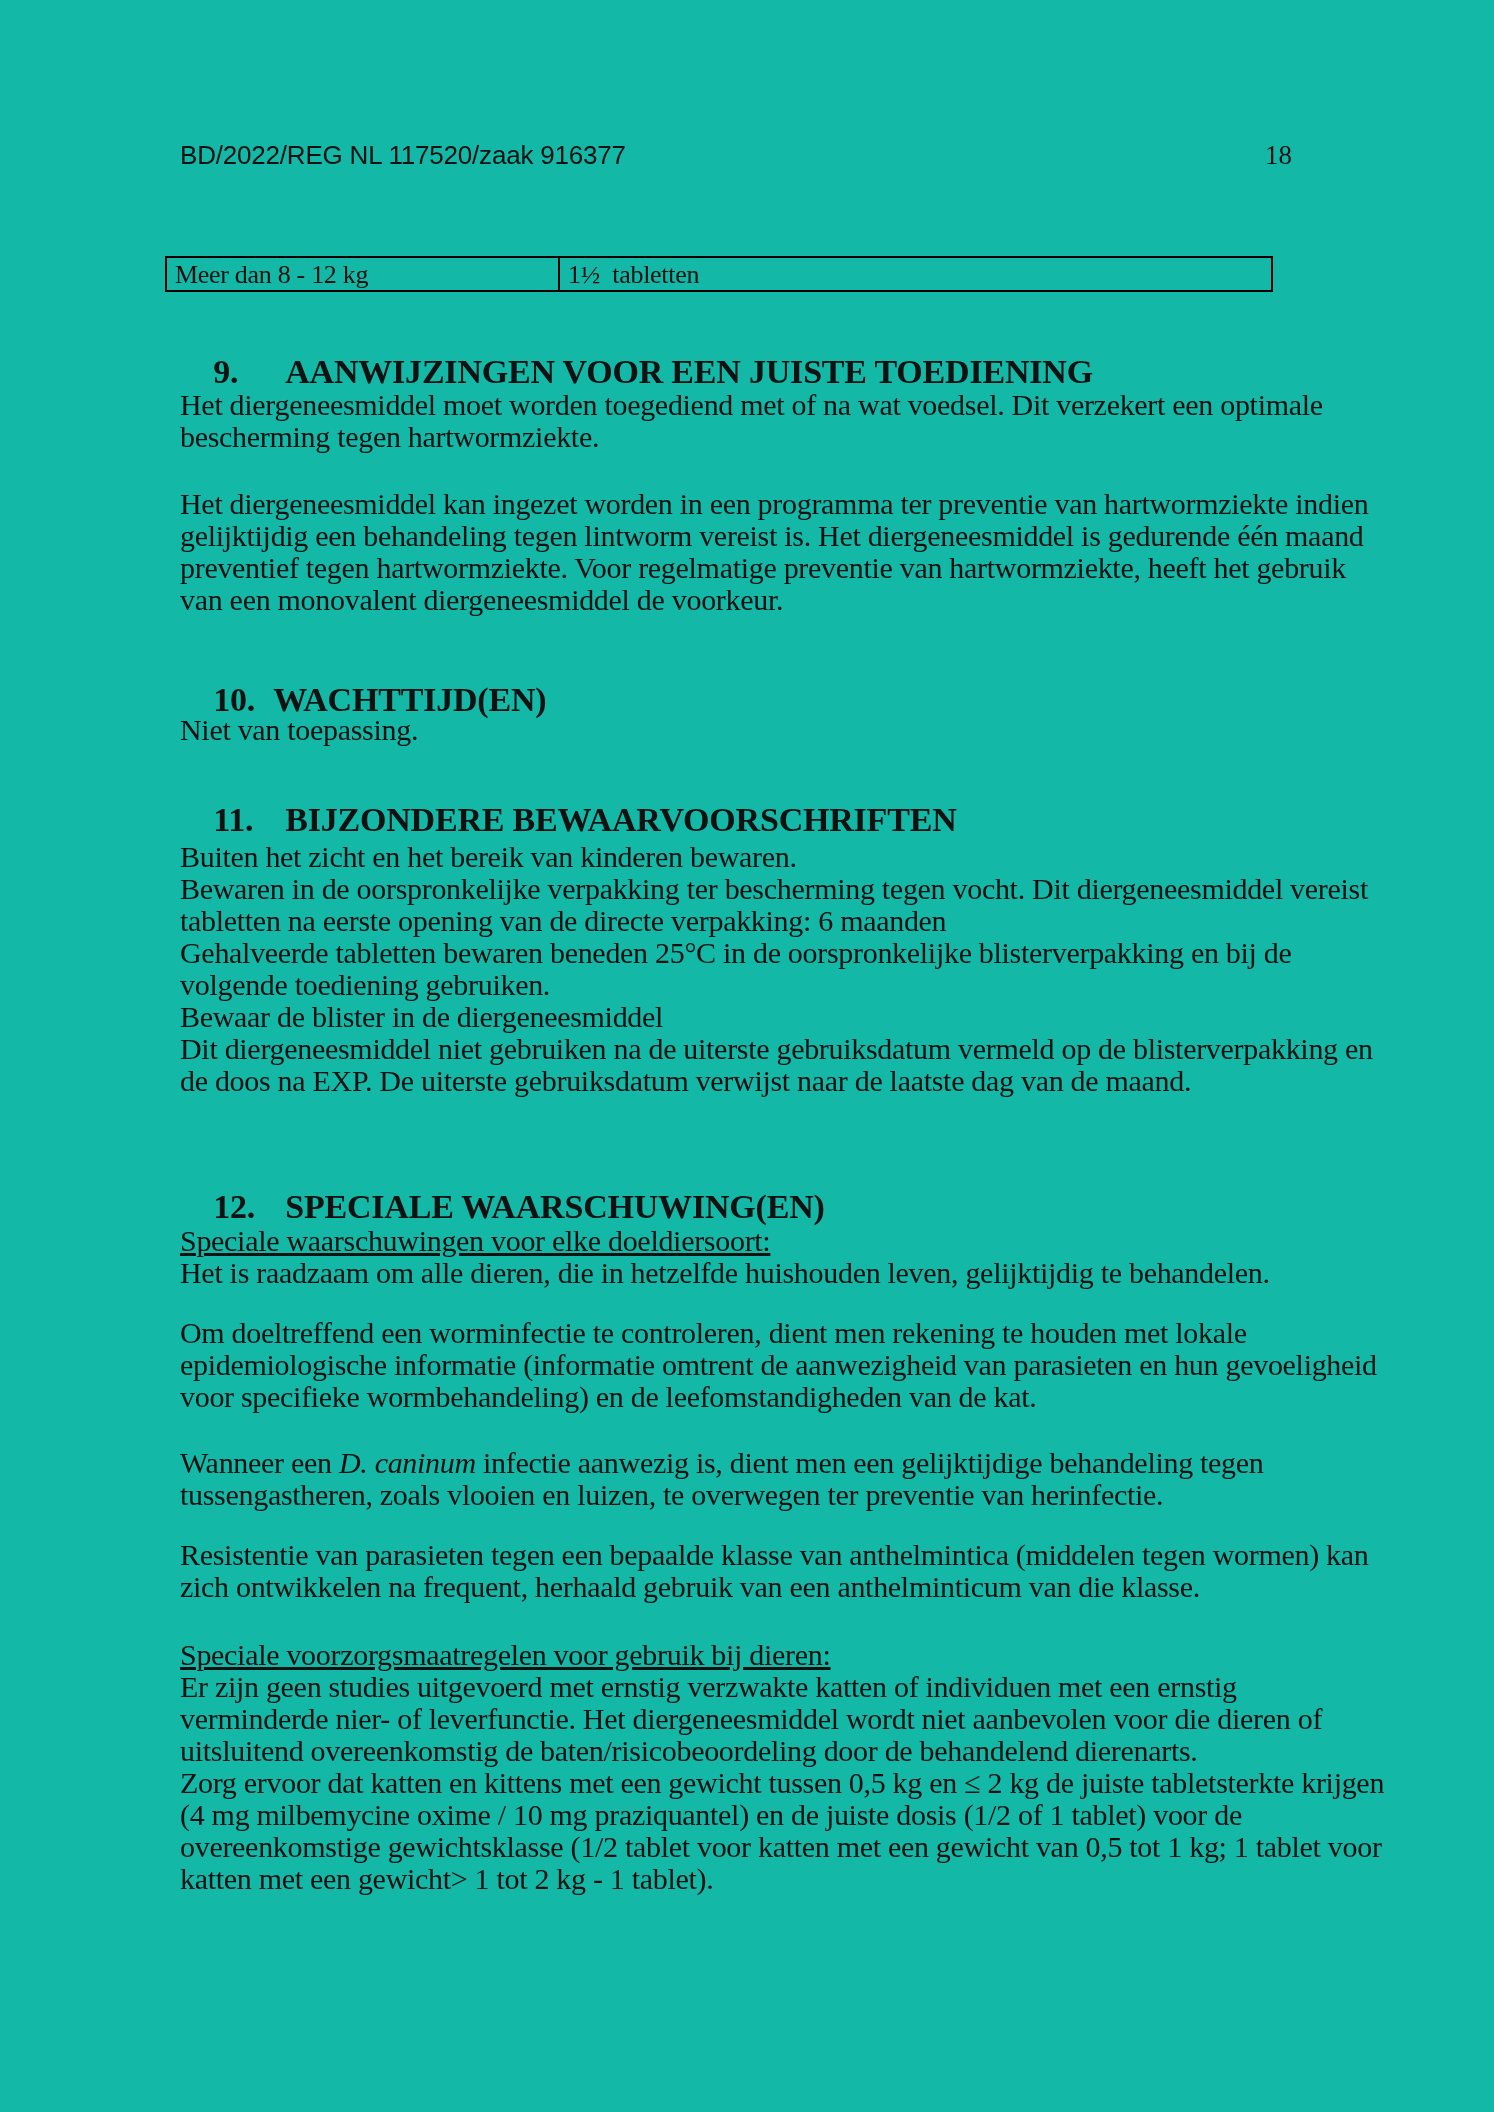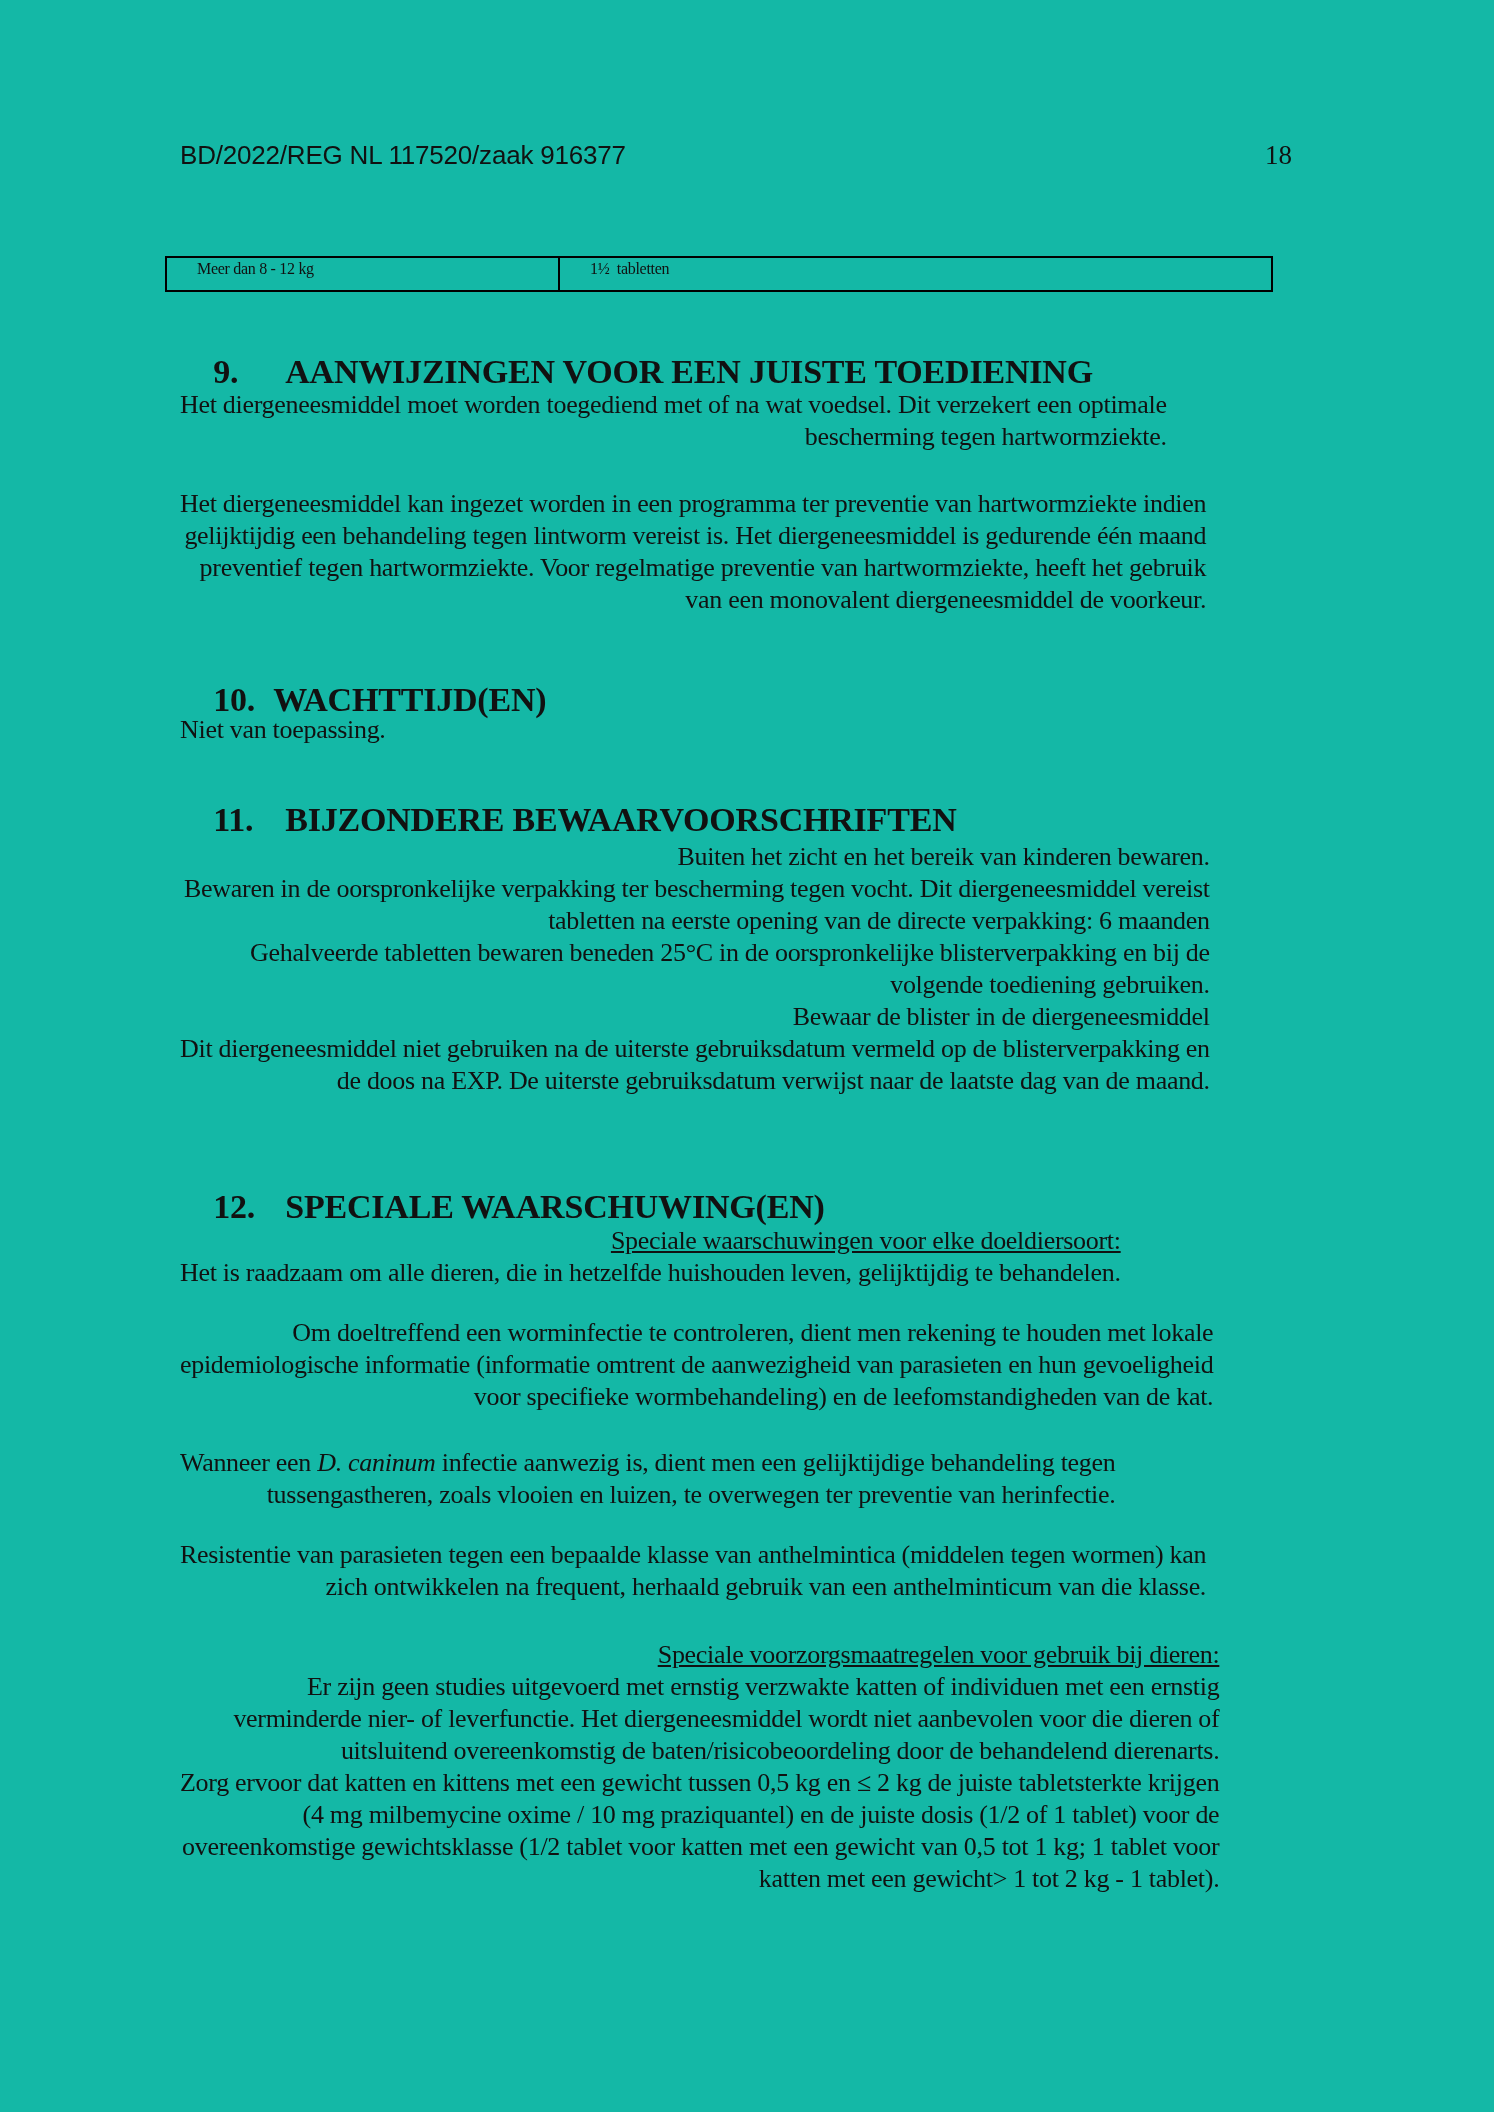--- a/index.html
+++ b/index.html
@@ -23,39 +23,38 @@
   }
   .hdr .pagenum { font-size: 27px; }
   .dose-table {
     position: absolute;
     top: 256px; left: 165px; width: 1108px; height: 36px;
     border: 2px solid #000;
     box-sizing: border-box;
     display: flex;
   }
   .dose-table .cell {
-    font-size: 16px; letter-spacing: -0.3px;
-    padding: 2px 0 0 30px;
+    font-size: 26px; letter-spacing: -0.3px;
+    padding: 2px 0 0 8px;
     white-space: pre;
     box-sizing: border-box;
   }
   .dose-table .c1 { width: 393px; border-right: 2px solid #000; }
   .dose-table .c2 { flex: 1; }
   .sec-heading {
     position: absolute; left: 180px;
     font-weight: bold; font-size: 34px; letter-spacing: -0.2px;
     white-space: pre; line-height: 32px;
   }
   .sec-heading .num { display: inline-block; width: 72px; }
   .sec-heading .num.w60 { width: 60px; }
   .block { position: absolute; left: 180px; }
   .line {
-    font-size: 26px; line-height: 32px; letter-spacing: -0.3px;
+    font-size: 30px; line-height: 32px; letter-spacing: -0.3px;
     white-space: pre;
-    text-align: right;
   }
   .line .ul, .line.ul { text-decoration: underline; }
   .line em { font-style: italic; }
 </style>
 </head>
 <body>
 
 <div class="page">
 
   <div class="hdr">

